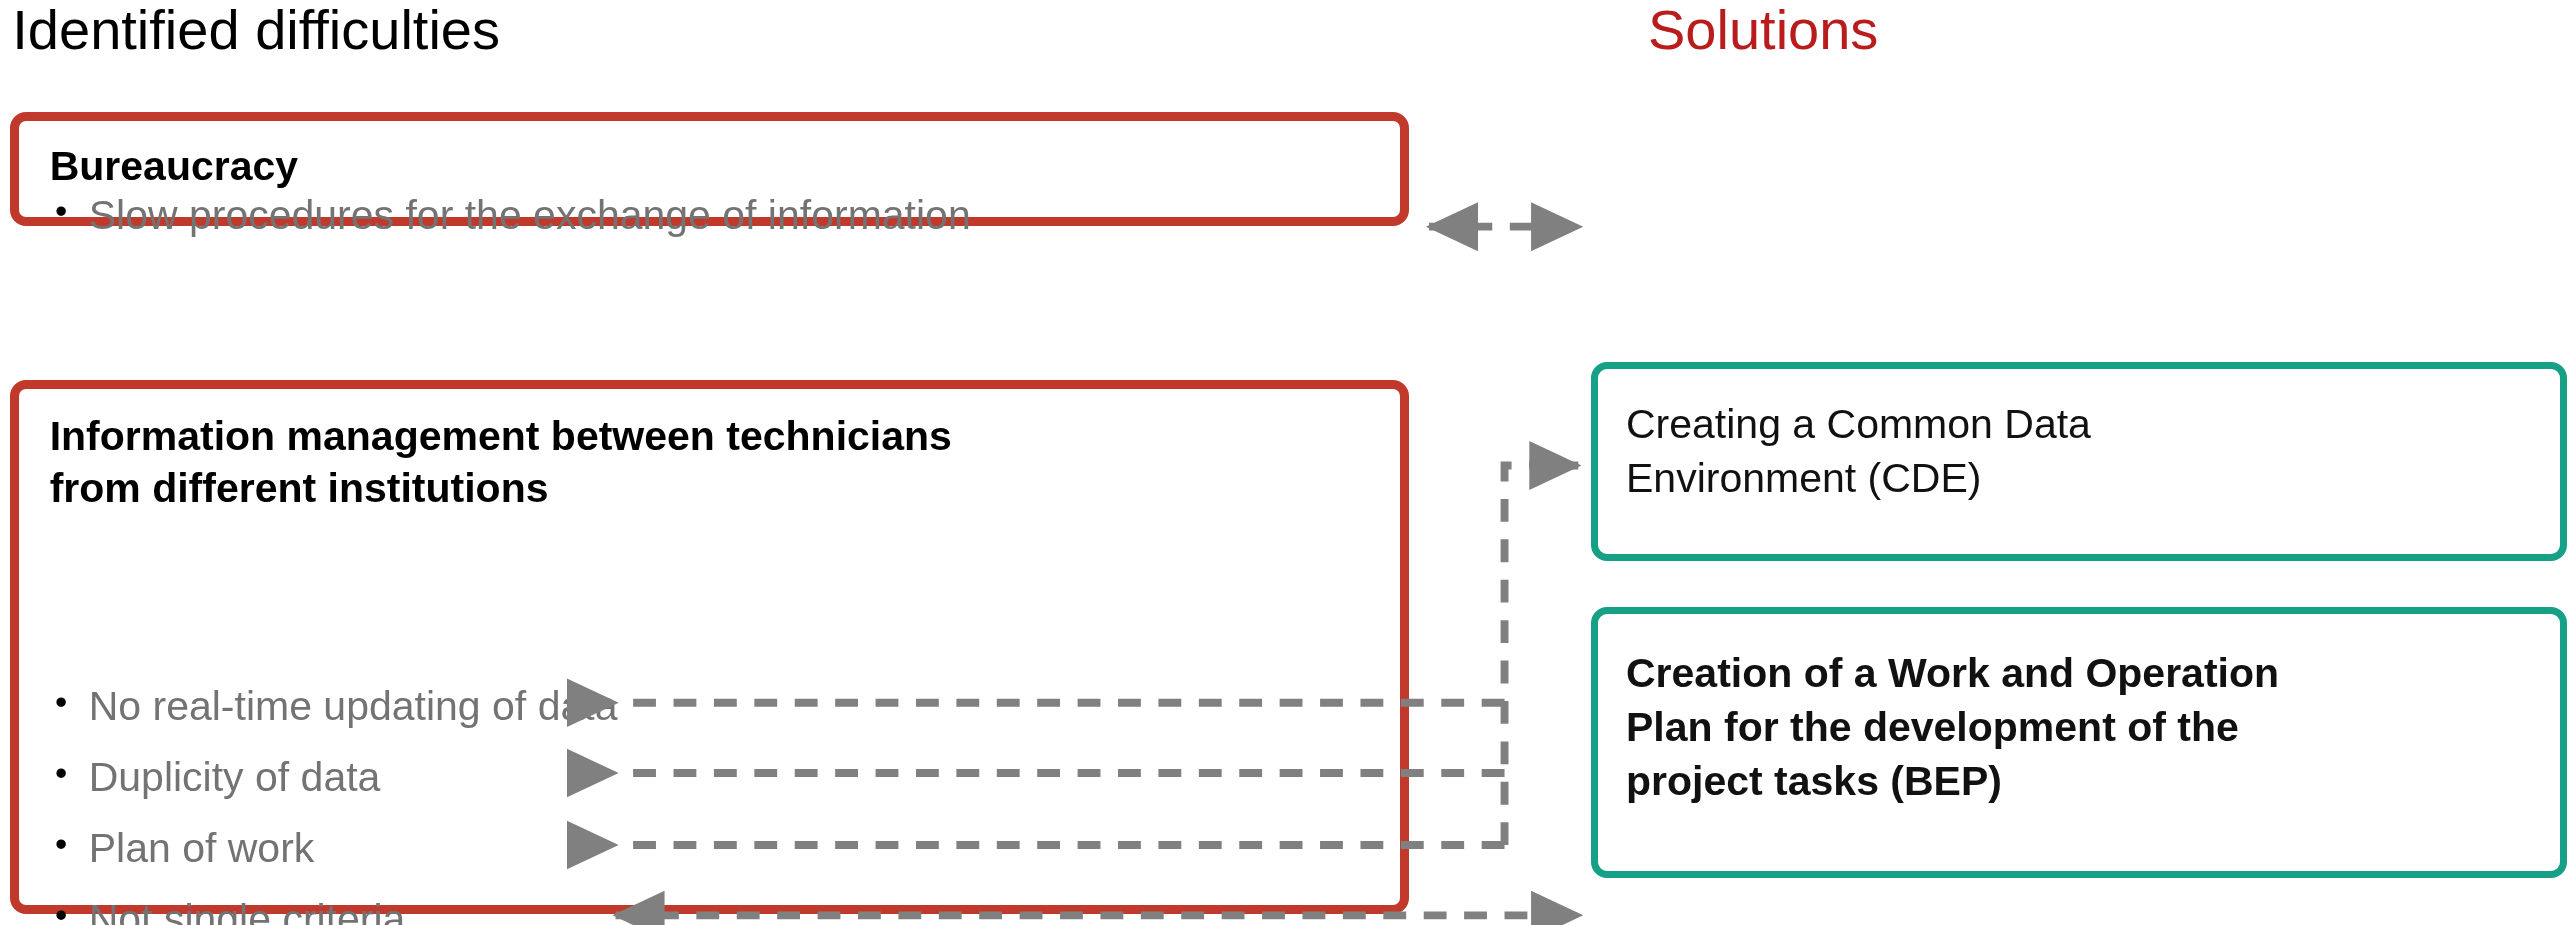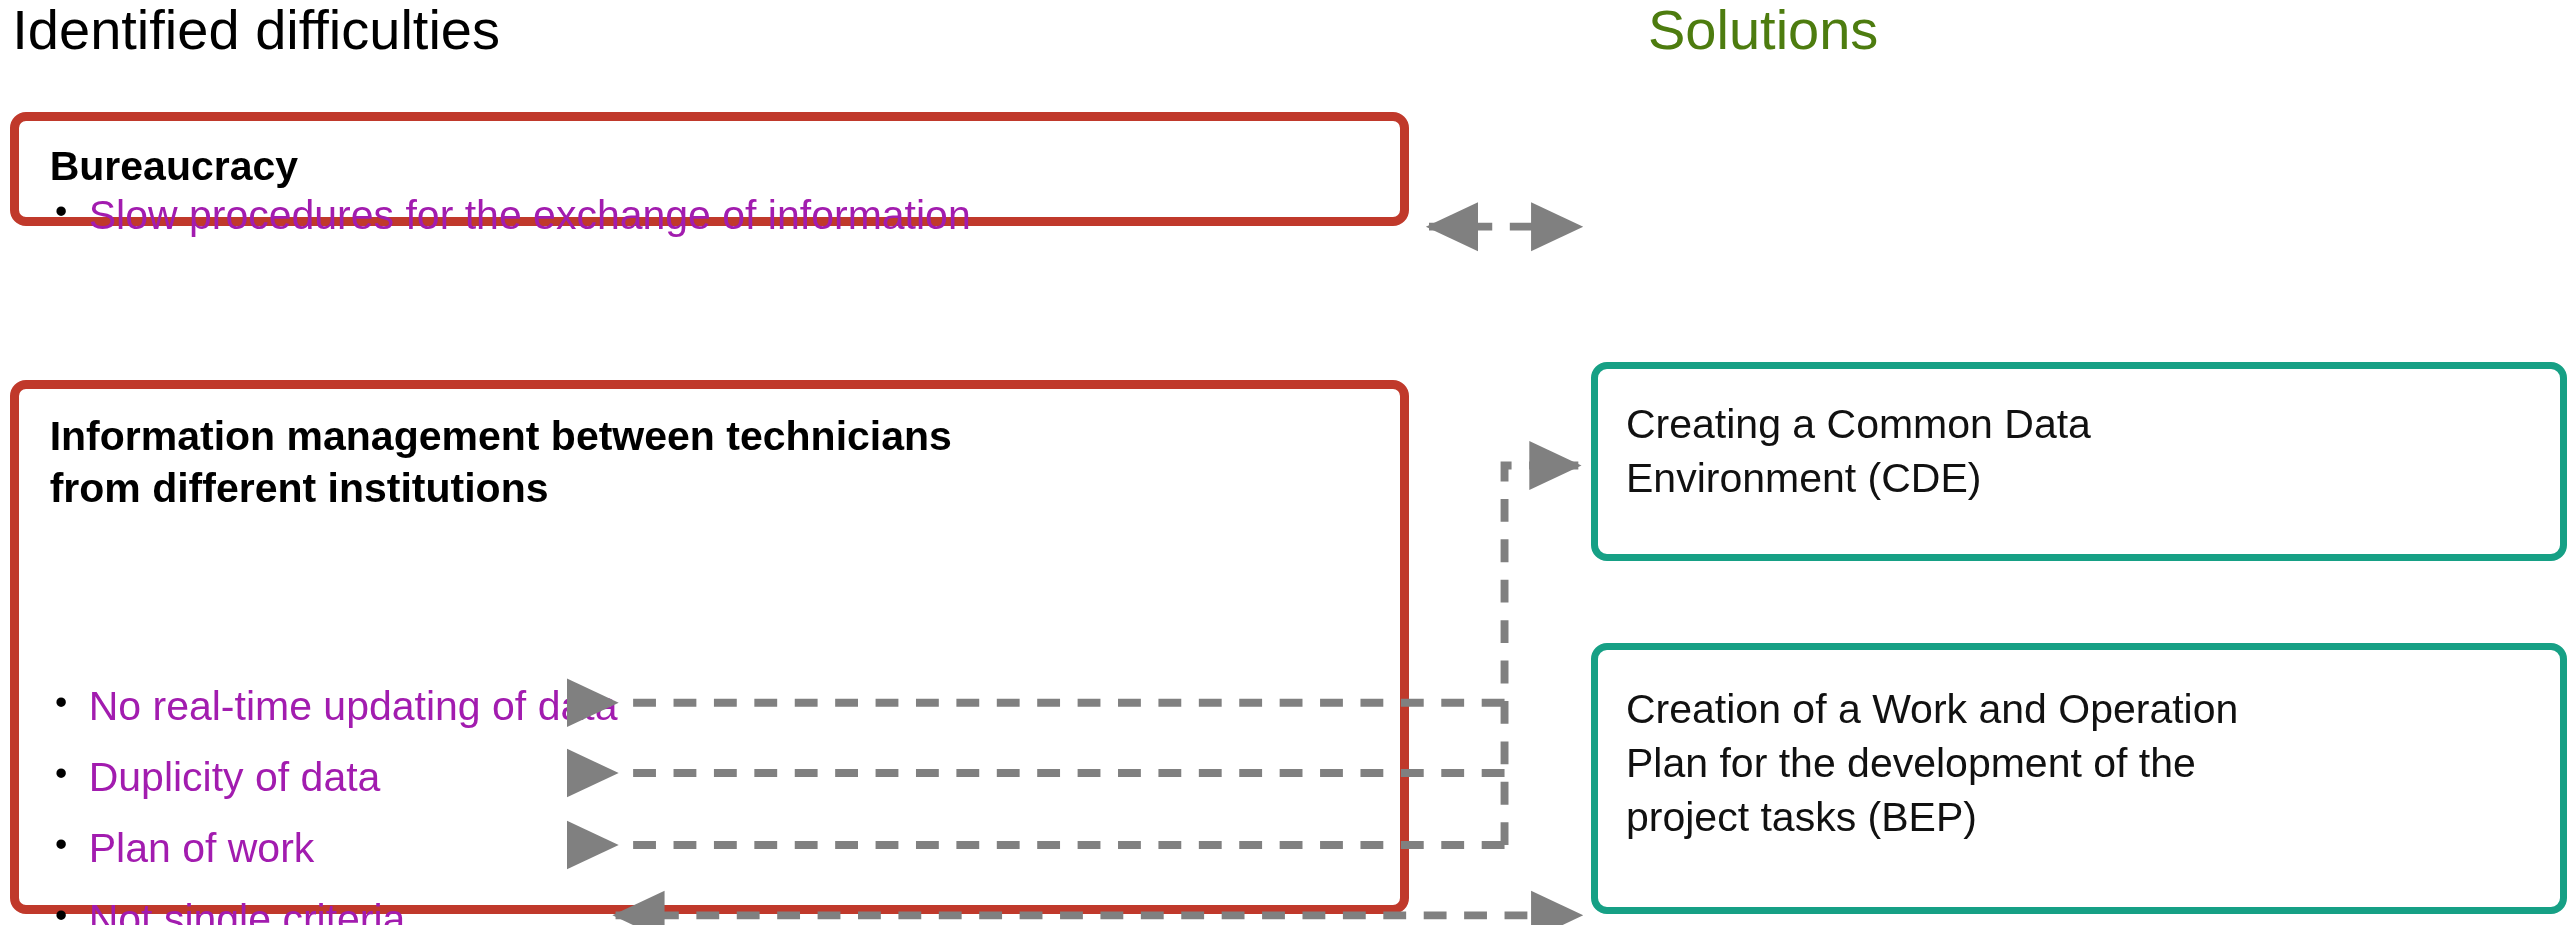--- a/index.html
+++ b/index.html
@@ -25,21 +25,21 @@
     white-space: nowrap;
   }
   #heading-difficulties {
     left: 12.3px;
     top: 1.8px;
     color: #000000;
   }
   #heading-solutions {
     left: 1648px;
     top: 1.8px;
-    color: #4d7c0f;
+    color: #b91c1c;
   }
 
   
   .box {
     position: absolute;
     box-sizing: border-box;
     background: #ffffff;
     border-radius: 16px;
   }
   .box.red   { border: 9.7px solid #c0392b; }
@@ -57,22 +57,22 @@
   }
   #box-agreement {
     left: 1591px; top: 112px;
     width: 976px; height: 190px;
   }
   #box-cde {
     left: 1591px; top: 362px;
     width: 976px; height: 199px;
   }
   #box-bep {
-    left: 1591px; top: 643px;
-    width: 976px; height: 271px;
+    left: 1591px; top: 607px;
+    width: 976px; height: 271px; font-weight: bold;
   }
 
   
   .box-title {
     position: absolute;
     font-size: 41px;
     font-weight: bold;
     color: #000000;
     line-height: 1.28;
     white-space: pre-line;
@@ -85,21 +85,21 @@
   .bullets {
     position: absolute;
     list-style: none;
     margin: 0;
     padding: 0;
   }
   .bullets li {
     position: relative;
     padding-left: 39px;
     font-size: 41px;
-    color: #a21caf;
+    color: #737373;
     line-height: 1;
     white-space: nowrap;
   }
   .bullets li::before {
     content: "\2022";
     position: absolute;
     left: 5.3px;
     top: -1.8px;
     color: #000000;
     font-size: 35px;

